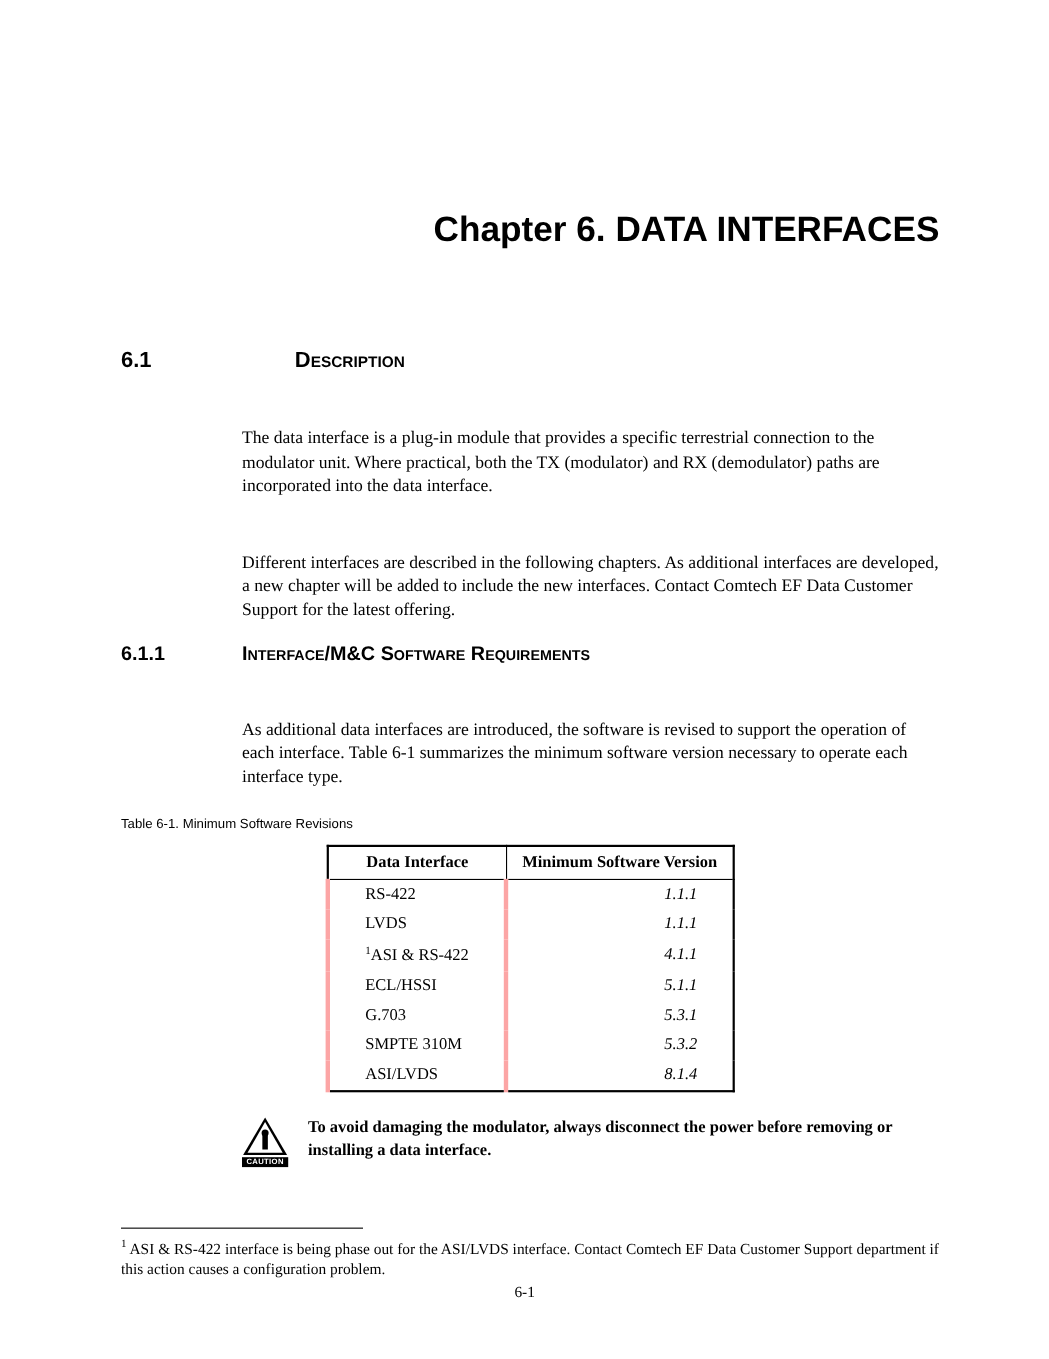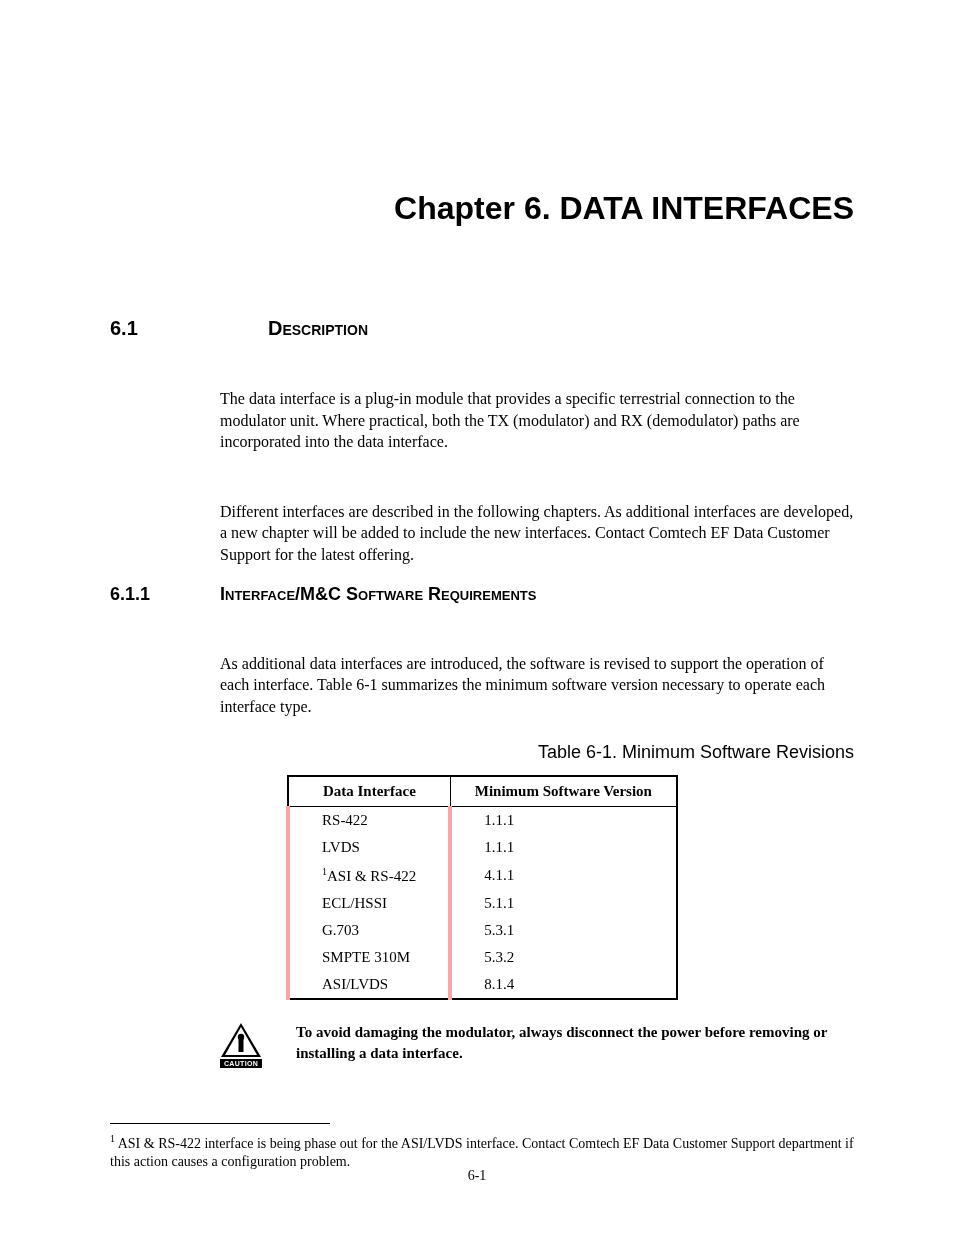--- a/index.html
+++ b/index.html
@@ -59,54 +59,55 @@
     .body-text {
       font-family: "Times New Roman", Times, serif;
       font-size: 16px;
       line-height: 1.35;
       margin-left: 110px;
       margin-bottom: 18px;
       margin-top: 48px;
     }
     .table-caption {
       font-family: Arial, Helvetica, sans-serif;
-      font-size: 18px;
-      text-align: right;
+      font-size: 12px;
+      text-align: left;
       margin-top: 25px;
       margin-bottom: 12px;
     }
     .data-table {
       margin: 0 auto;
       border-collapse: collapse;
       border: 2px solid #000;
     }
     .data-table th {
       font-family: "Times New Roman", Times, serif;
       font-weight: bold;
       font-size: 15px;
-      padding: 6px 24px;
+      padding: 6px 14px;
       border: 1px solid #000;
       text-align: center;
     }
     .data-table td {
       font-family: "Times New Roman", Times, serif;
       font-size: 15px;
       padding: 5px 32px;
       border-left: 4px solid #fca5a5;
       border-right: 1px solid #000;
     }
     .data-table td.col-version {
-      text-align: left;
+      text-align: right;
+      font-style: italic;
     }
     .caution-row {
       display: flex;
       align-items: flex-start;
       margin-top: 22px;
       margin-left: 110px;
-      gap: 34px;
+      gap: 18px;
     }
     .caution-icon {
       width: 42px;
       flex-shrink: 0;
     }
     .caution-icon svg {
       display: block;
     }
     .caution-label {
       font-family: Arial, Helvetica, sans-serif;

